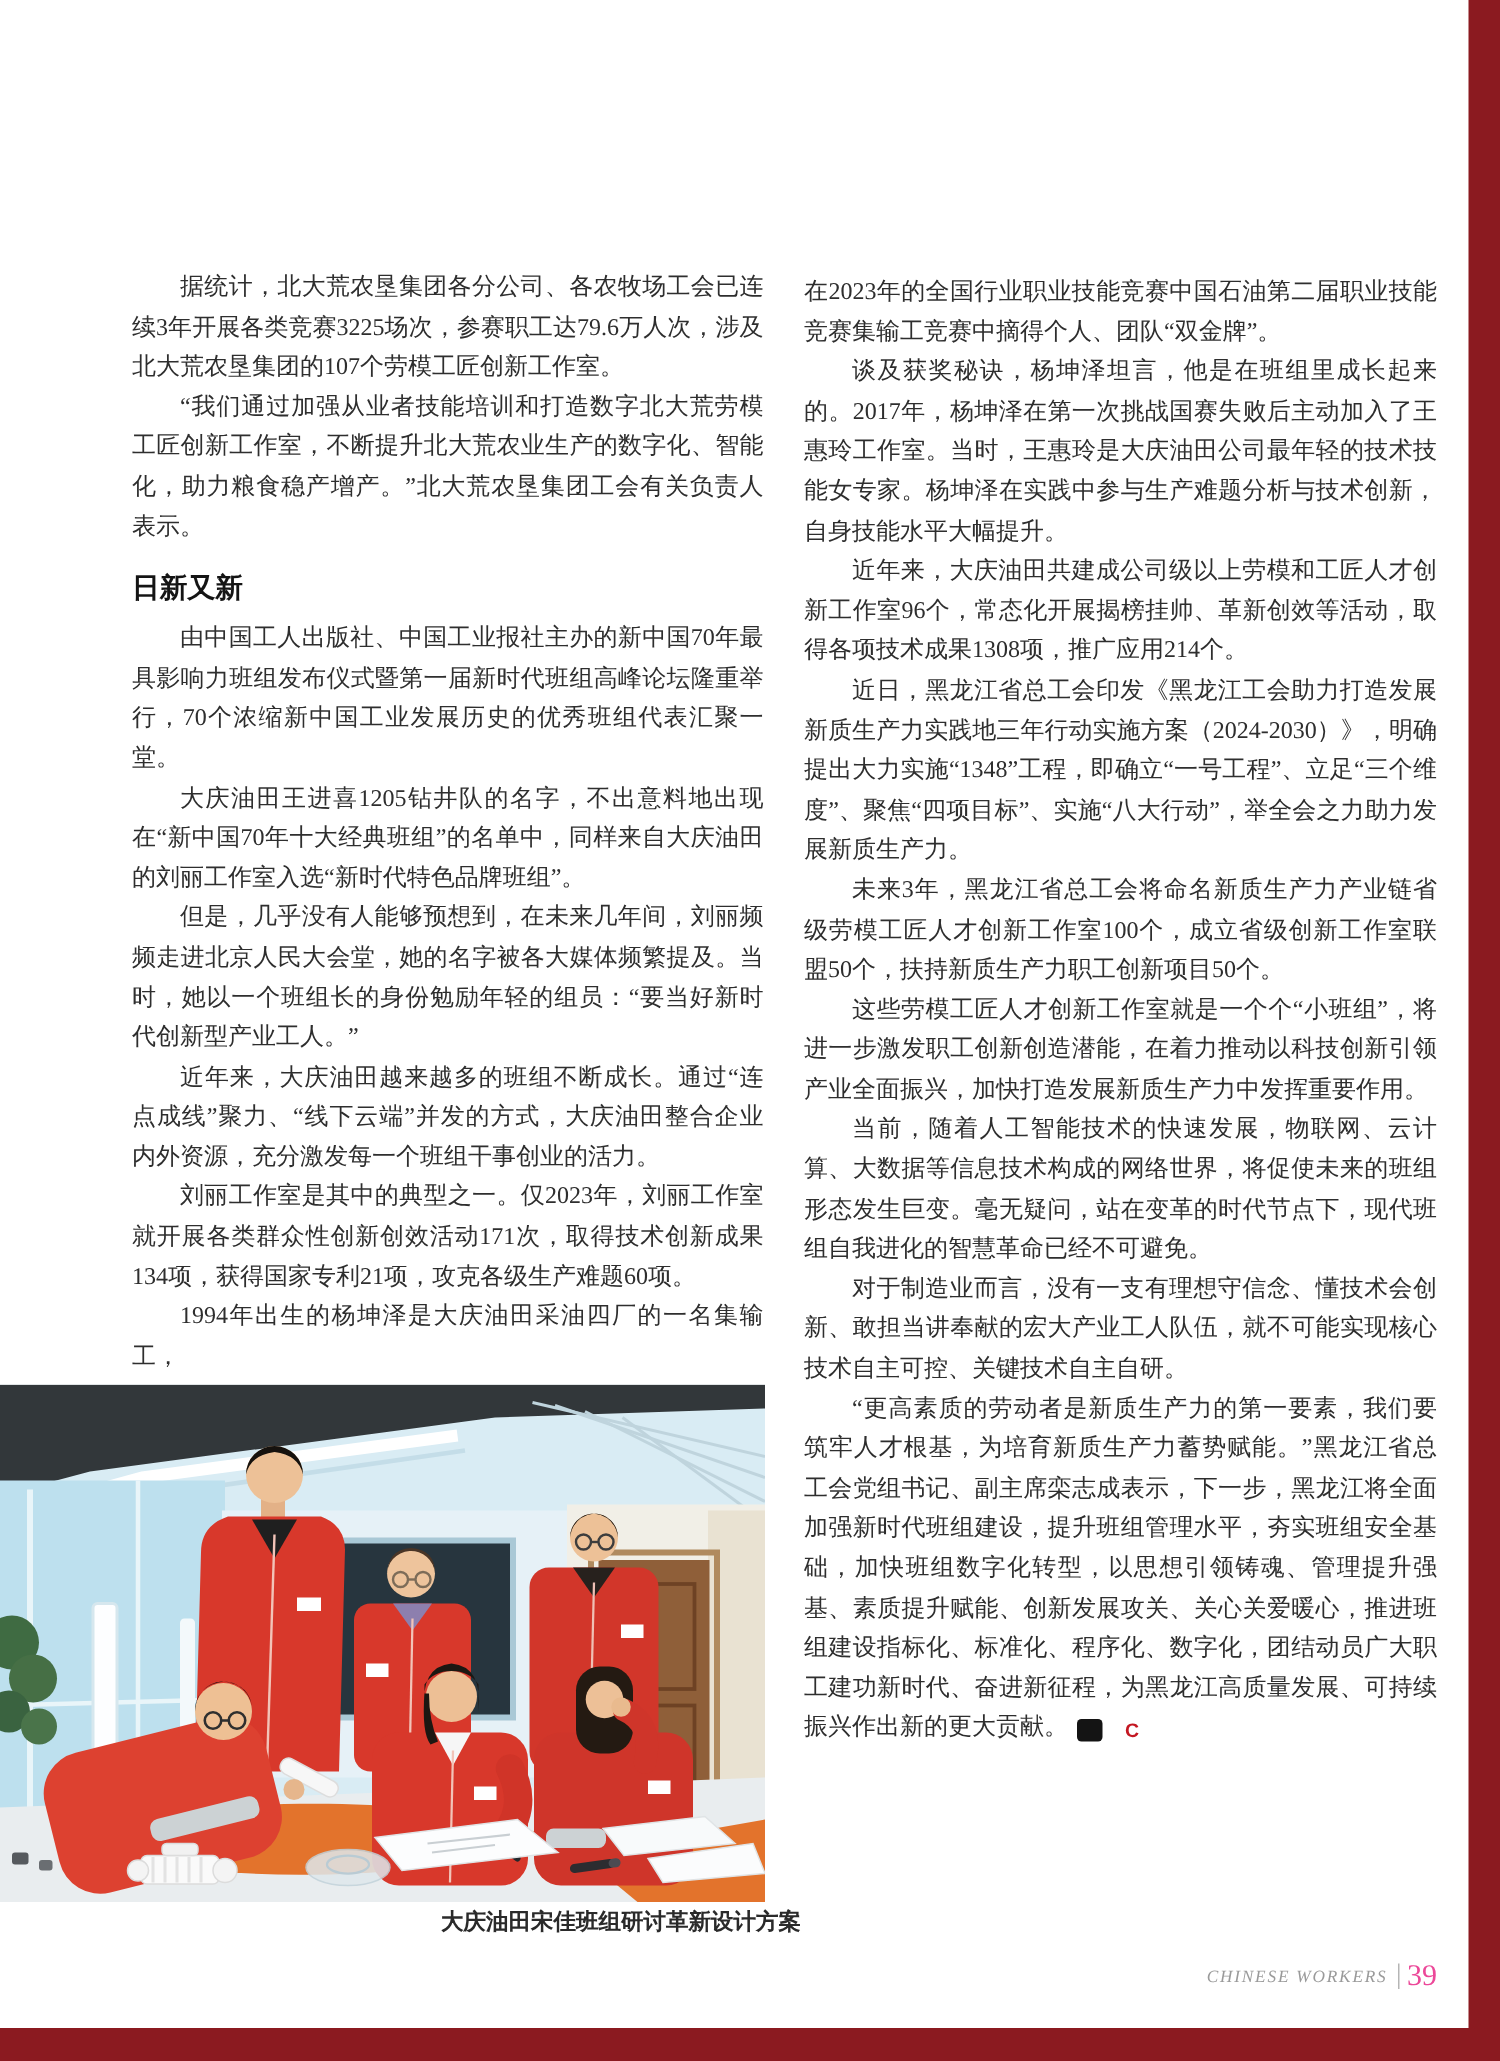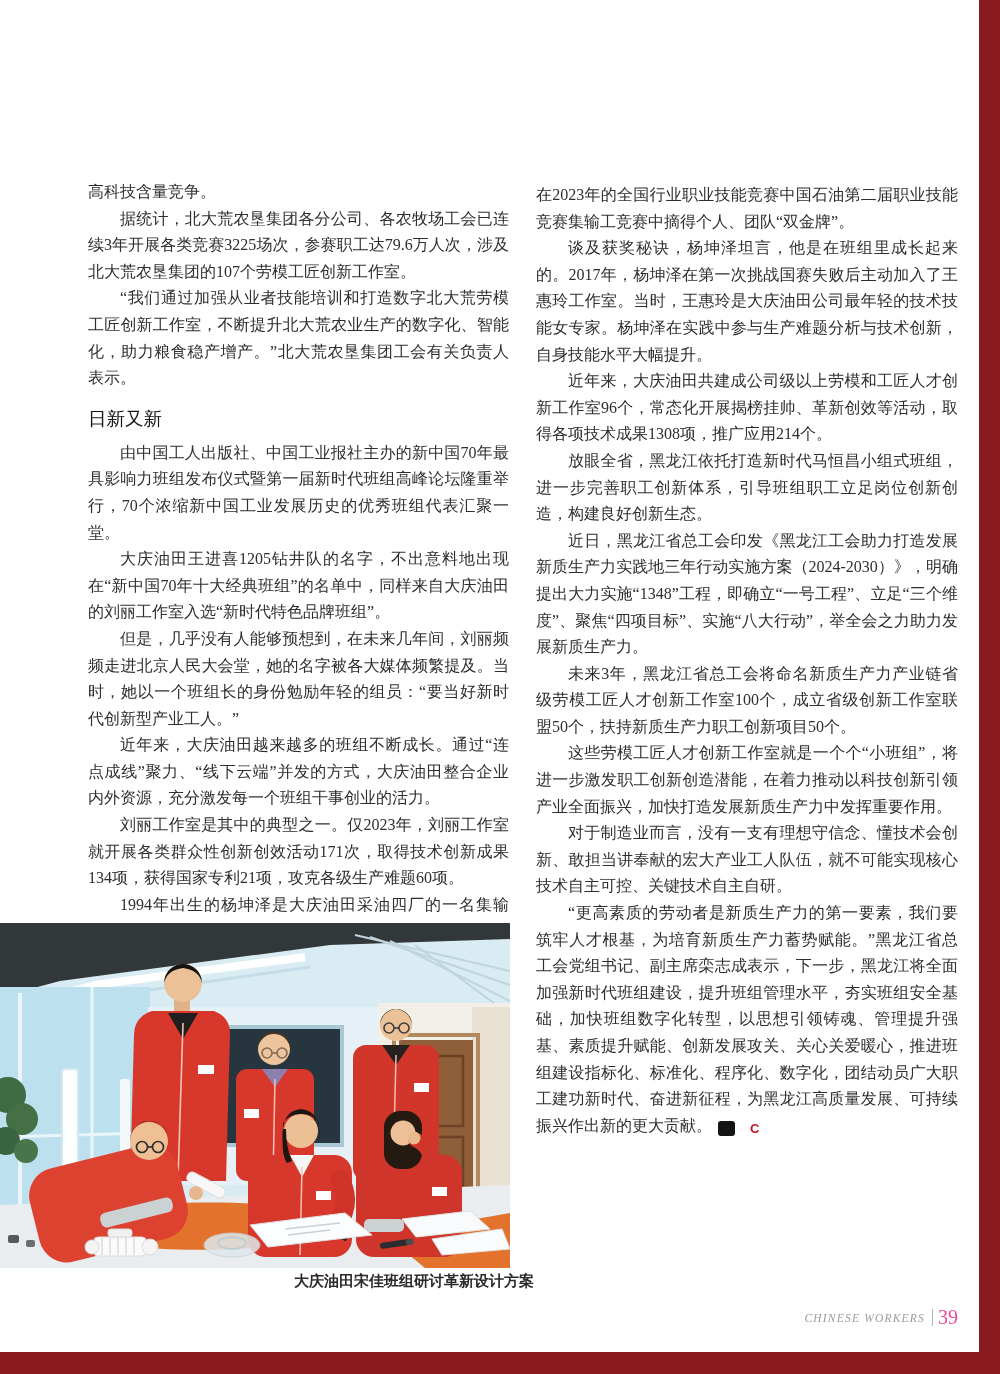--- a/index.html
+++ b/index.html
@@ -20,21 +20,21 @@
     line-height:26.6px;
     color:#2e2e2e;
   }
   .col-left{left:88px;top:179px;width:421px;}
   .col-right{left:536px;top:182px;width:422px;}
   .col p{margin:0;text-indent:2em;}
   .col p.noindent{text-indent:0;}
   .section-heading{
     font-family:"Liberation Sans","DejaVu Sans",sans-serif;
     font-size:18.5px;
-    font-weight:normal;
+    font-weight:bold;
     color:#141414;
     margin:15px 0 9px 0;
     line-height:24px;
   }
   
   .photo{
     position:absolute;
     left:0px;top:923px;
     width:510px;height:345px;
     overflow:hidden;
@@ -104,21 +104,20 @@
     width:1000px;height:22px;
     background:#8b1a20;
   }
 </style>
 </head>
 <body>
 
 <div class="page">
 
   <div class="col col-left">
-    <p class="noindent">高科技含量竞争。</p>
     <p>据统计，北大荒农垦集团各分公司、各农牧场工会已连续3年开展各类竞赛3225场次，参赛职工达79.6万人次，涉及北大荒农垦集团的107个劳模工匠创新工作室。</p>
     <p>“我们通过加强从业者技能培训和打造数字北大荒劳模工匠创新工作室，不断提升北大荒农业生产的数字化、智能化，助力粮食稳产增产。”北大荒农垦集团工会有关负责人表示。</p>
     <h2 class="section-heading">日新又新</h2>
     <p>由中国工人出版社、中国工业报社主办的新中国70年最具影响力班组发布仪式暨第一届新时代班组高峰论坛隆重举行，70个浓缩新中国工业发展历史的优秀班组代表汇聚一堂。</p>
     <p>大庆油田王进喜1205钻井队的名字，不出意料地出现在“新中国70年十大经典班组”的名单中，同样来自大庆油田的刘丽工作室入选“新时代特色品牌班组”。</p>
     <p>但是，几乎没有人能够预想到，在未来几年间，刘丽频频走进北京人民大会堂，她的名字被各大媒体频繁提及。当时，她以一个班组长的身份勉励年轻的组员：“要当好新时代创新型产业工人。”</p>
     <p>近年来，大庆油田越来越多的班组不断成长。通过“连点成线”聚力、“线下云端”并发的方式，大庆油田整合企业内外资源，充分激发每一个班组干事创业的活力。</p>
     <p>刘丽工作室是其中的典型之一。仅2023年，刘丽工作室就开展各类群众性创新创效活动171次，取得技术创新成果134项，获得国家专利21项，攻克各级生产难题60项。</p>
     <p>1994年出生的杨坤泽是大庆油田采油四厂的一名集输工，</p>
   </div>
@@ -289,24 +288,24 @@
       </g>
     </svg>
   </div>
 
   <div class="photo-caption">大庆油田宋佳班组研讨革新设计方案</div>
 
   <div class="col col-right">
     <p class="noindent">在2023年的全国行业职业技能竞赛中国石油第二届职业技能竞赛集输工竞赛中摘得个人、团队“双金牌”。</p>
     <p>谈及获奖秘诀，杨坤泽坦言，他是在班组里成长起来的。2017年，杨坤泽在第一次挑战国赛失败后主动加入了王惠玲工作室。当时，王惠玲是大庆油田公司最年轻的技术技能女专家。杨坤泽在实践中参与生产难题分析与技术创新，自身技能水平大幅提升。</p>
     <p>近年来，大庆油田共建成公司级以上劳模和工匠人才创新工作室96个，常态化开展揭榜挂帅、革新创效等活动，取得各项技术成果1308项，推广应用214个。</p>
-    <p>放眼全省，黑龙江依托打造新时代马恒昌小组式班组，进一步完善职工创新体系，引导班组职工立足岗位创新创造，构建良好创新生态。</p>
     <p>近日，黑龙江省总工会印发《黑龙江工会助力打造发展新质生产力实践地三年行动实施方案（2024-2030）》，明确提出大力实施“1348”工程，即确立“一号工程”、立足“三个维度”、聚焦“四项目标”、实施“八大行动”，举全会之力助力发展新质生产力。</p>
     <p>未来3年，黑龙江省总工会将命名新质生产力产业链省级劳模工匠人才创新工作室100个，成立省级创新工作室联盟50个，扶持新质生产力职工创新项目50个。</p>
     <p>这些劳模工匠人才创新工作室就是一个个“小班组”，将进一步激发职工创新创造潜能，在着力推动以科技创新引领产业全面振兴，加快打造发展新质生产力中发挥重要作用。</p>
+    <p>当前，随着人工智能技术的快速发展，物联网、云计算、大数据等信息技术构成的网络世界，将促使未来的班组形态发生巨变。毫无疑问，站在变革的时代节点下，现代班组自我进化的智慧革命已经不可避免。</p>
     <p>对于制造业而言，没有一支有理想守信念、懂技术会创新、敢担当讲奉献的宏大产业工人队伍，就不可能实现核心技术自主可控、关键技术自主自研。</p>
     <p>
       <span>“更高素质的劳动者是新质生产力的第一要素，我们要筑牢人才根基，为培育新质生产力蓄势赋能。”黑龙江省总工会党组书记、副主席栾志成表示，下一步，黑龙江将全面加强新时代班组建设，提升班组管理水平，夯实班组安全基础，加快班组数字化转型，以思想引领铸魂、管理提升强基、素质提升赋能、创新发展攻关、关心关爱暖心，推进班组建设指标化、标准化、程序化、数字化，团结动员广大职工建功新时代、奋进新征程，为黑龙江高质量发展、可持续振兴作出新的更大贡献。</span><span class="endmark">C</span>
     </p>
   </div>
 
   <div class="footer">
     <span class="mag">CHINESE WORKERS</span>
     <span class="divider"></span>
     <span class="pagenum">39</span>

